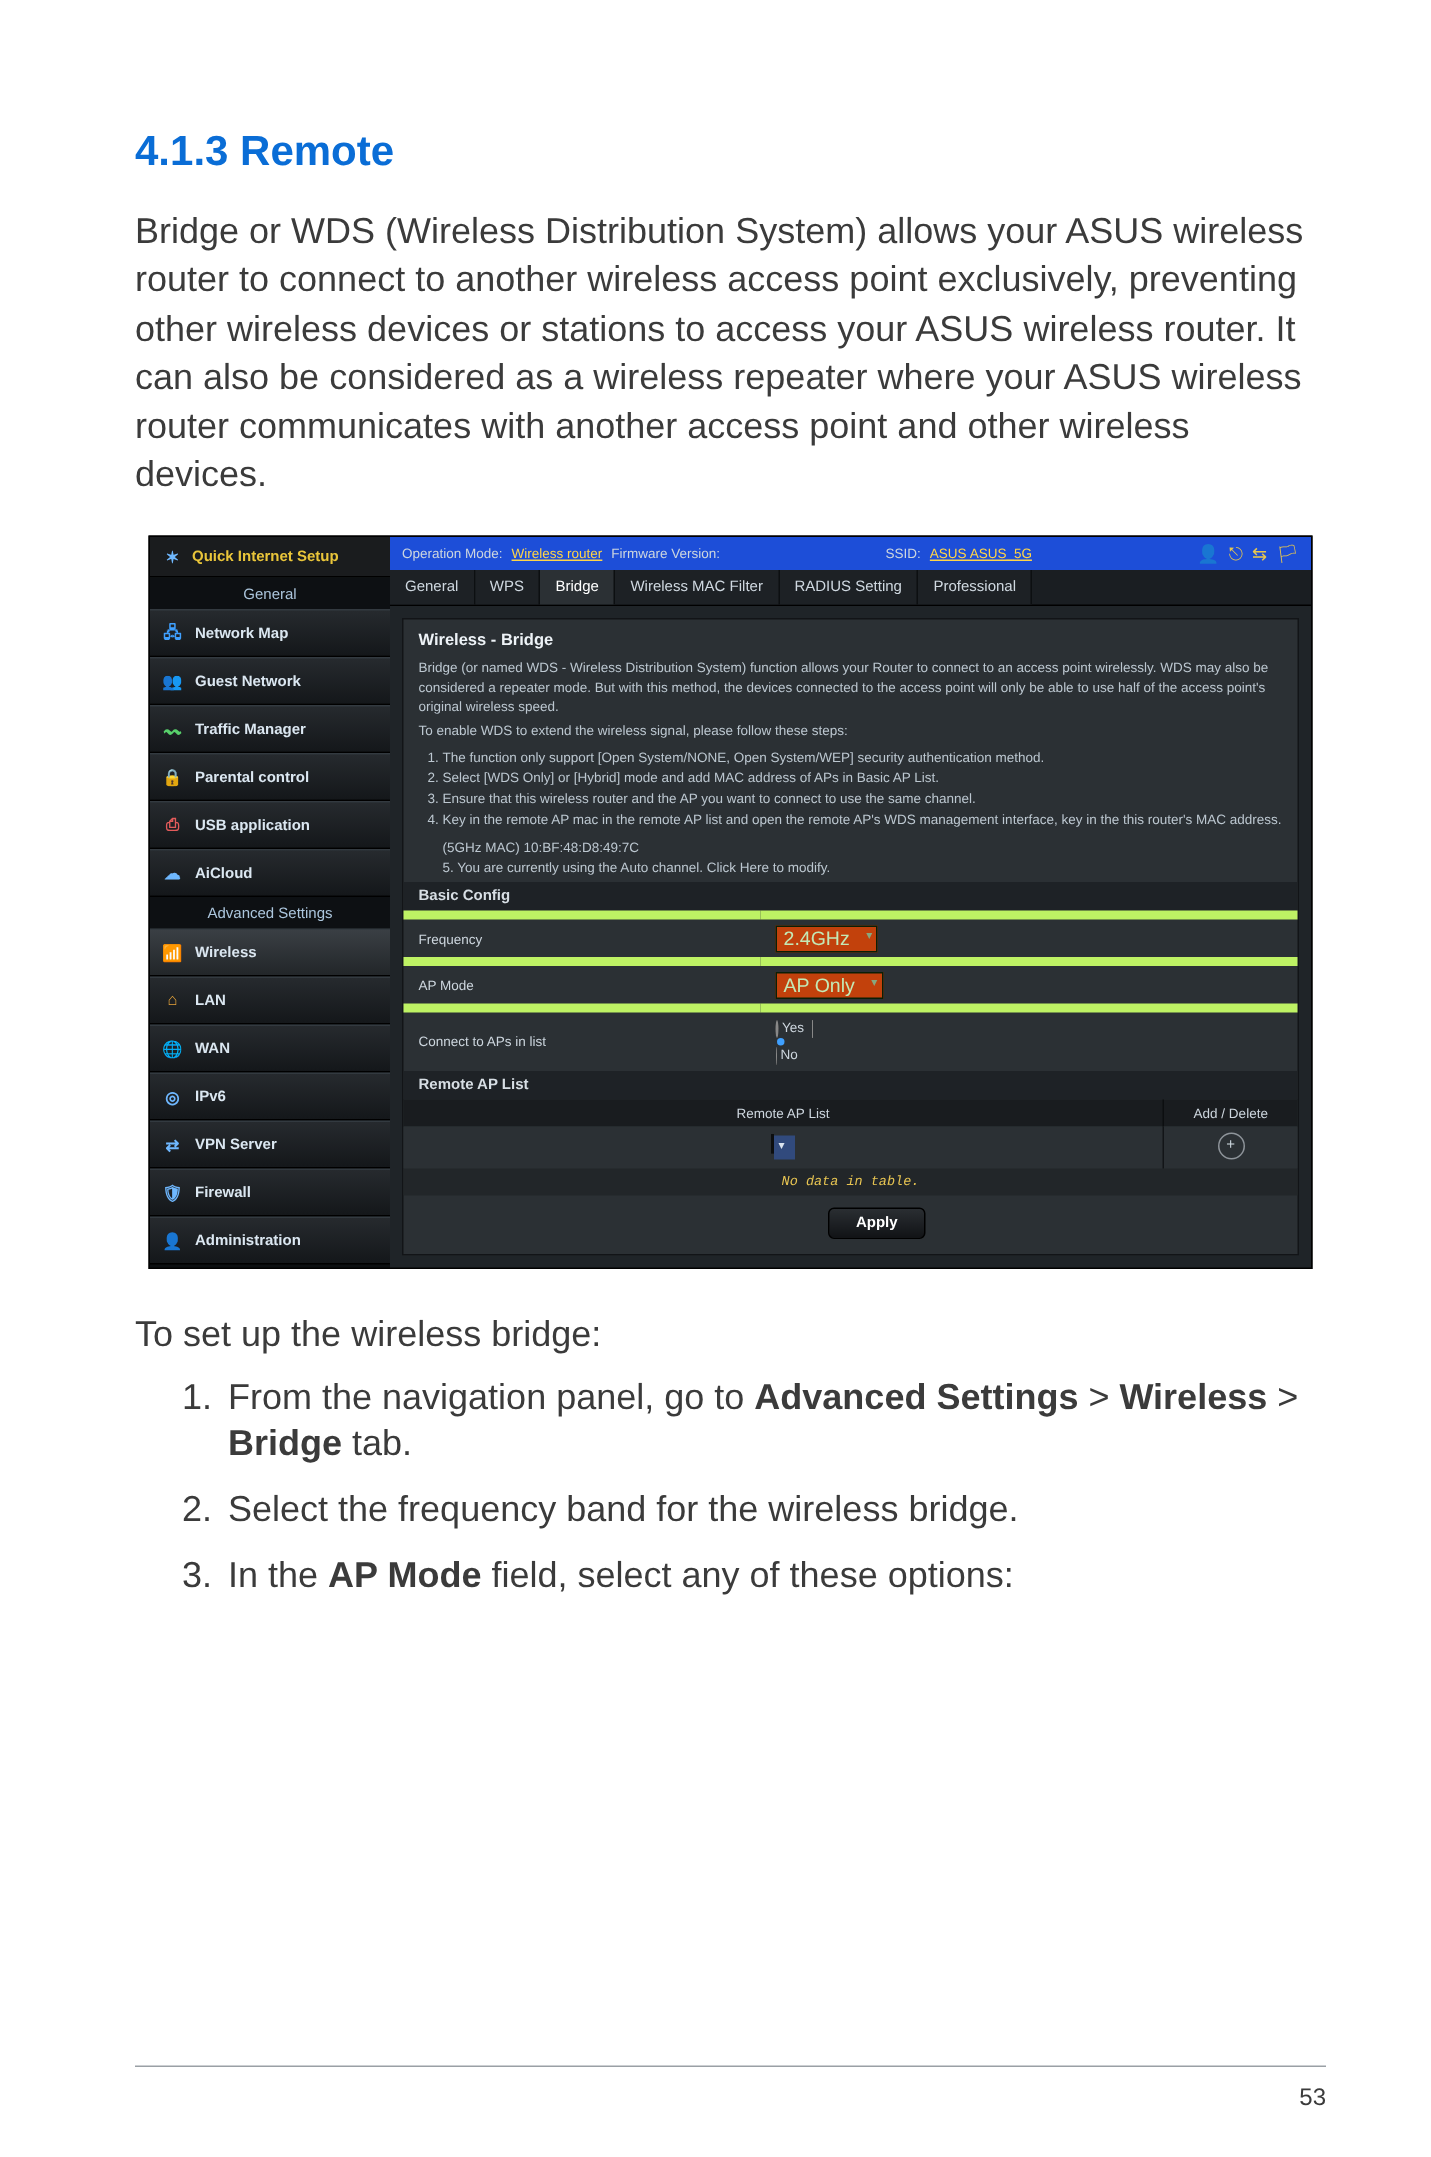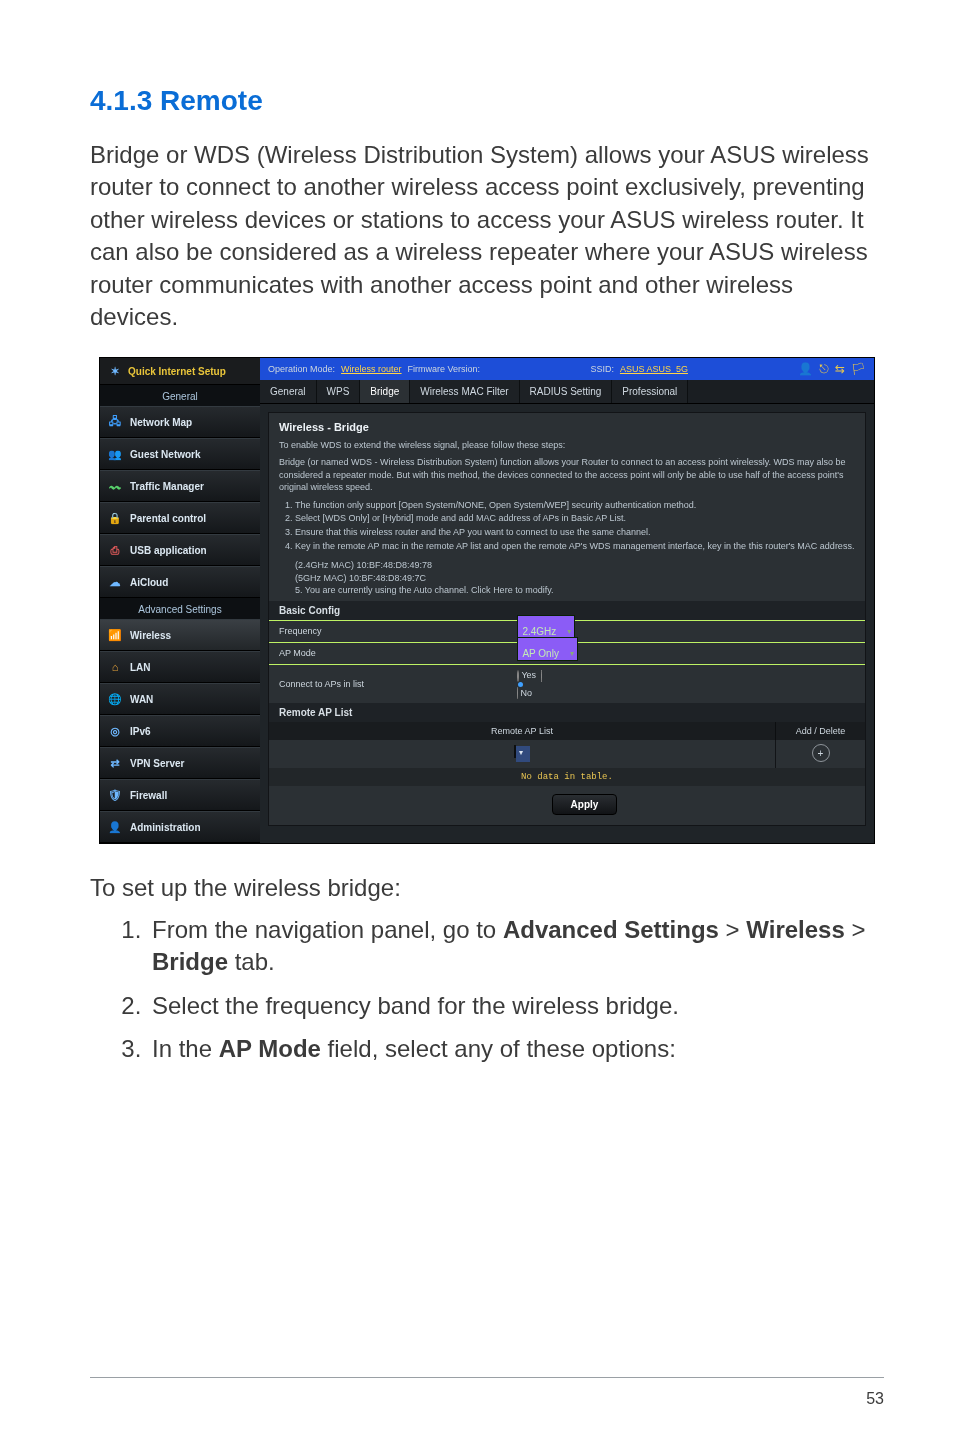--- a/index.html
+++ b/index.html
@@ -142,31 +142,31 @@
     font-size: 10px;
     padding: 4px 10px;
     font-weight: 700;
   }
   .cfg-table {
     width: 100%;
     border-collapse: collapse;
     font-size: 9px;
   }
   .cfg-table td {
-    border-top: 1px solid #bef264;
+    border-top: 6px solid #bef264;
     padding: 5px 10px;
     color: #cdd6de;
   }
   .cfg-table td:first-child { width: 40%; }
   .sel-box {
-    background: #8b5cf6;
+    background: #c2410c;
     color: #c3e9b6;
     border: 1px solid #0a1f06;
-    font-size: 10px;
-    padding: 10px 18px 1px 4px;
+    font-size: 13px;
+    padding: 0 18px 1px 4px;
     appearance: none;
     position: relative;
   }
   .dd-wrap { position: relative; display: inline-block; }
   .dd-wrap::after {
     content: "▾";
     position: absolute;
     right: 4px; top: 1px;
     font-size: 8px;
     color: #88a77f;
@@ -205,20 +205,21 @@
     color:#cdd6de;
     cursor:pointer;
   }
   .nodata {
     text-align:center;
     font-family: "Courier New", monospace;
     color:#e8c552;
     font-size:9px;
     padding:4px;
     background:#222629;
+    font-style:italic;
   }
   .apply-row { text-align:center; padding:8px 0 10px 0; }
   .apply-btn {
     background: linear-gradient(#2a2e32,#111316);
     border:1px solid #000;
     border-radius: 4px;
     color:#fff;
     font-size:10px;
     padding:4px 18px;
     font-weight:700;
@@ -357,30 +358,29 @@
       <div class="tab">General</div>
       <div class="tab">WPS</div>
       <div class="tab active">Bridge</div>
       <div class="tab">Wireless MAC Filter</div>
       <div class="tab">RADIUS Setting</div>
       <div class="tab">Professional</div>
     </div>
 
     <div class="panel">
       <div class="panel-title">Wireless - Bridge</div>
+      <div class="desc">Bridge (or named WDS - Wireless Distribution System) function allows your Router to connect to an access point wirelessly. WDS may also be considered a repeater mode. But with this method, the devices connected to the access point will only be able to use half of the access point's original wireless speed.</div>
       <div class="desc">To enable WDS to extend the wireless signal, please follow these steps:</div>
-      <div class="desc">Bridge (or named WDS - Wireless Distribution System) function allows your Router to connect to an access point wirelessly. WDS may also be considered a repeater mode. But with this method, the devices connected to the access point will only be able to use half of the access point's original wireless speed.</div>
       <ol class="steps">
         <li>The function only support [Open System/NONE, Open System/WEP] security authentication method.</li>
         <li>Select [WDS Only] or [Hybrid] mode and add MAC address of APs in Basic AP List.</li>
         <li>Ensure that this wireless router and the AP you want to connect to use the same channel.</li>
         <li>Key in the remote AP mac in the remote AP list and open the remote AP's WDS management interface, key in the this router's MAC address.</li>
       </ol>
       <div class="mac-lines">
-        <div>(2.4GHz MAC) 10:BF:48:D8:49:78</div>
         <div>(5GHz MAC) 10:BF:48:D8:49:7C</div>
         <div>5. <span>You are currently using the Auto channel. Click </span><span class="gold">Here</span><span> to modify.</span></div>
       </div>
 
       <div class="sub-bar">Basic Config</div>
       <table class="cfg-table">
         <tbody>
             <tr>
           <td>Frequency</td>
           <td><span class="dd-wrap"><span class="sel-box">2.4GHz</span></span></td>

